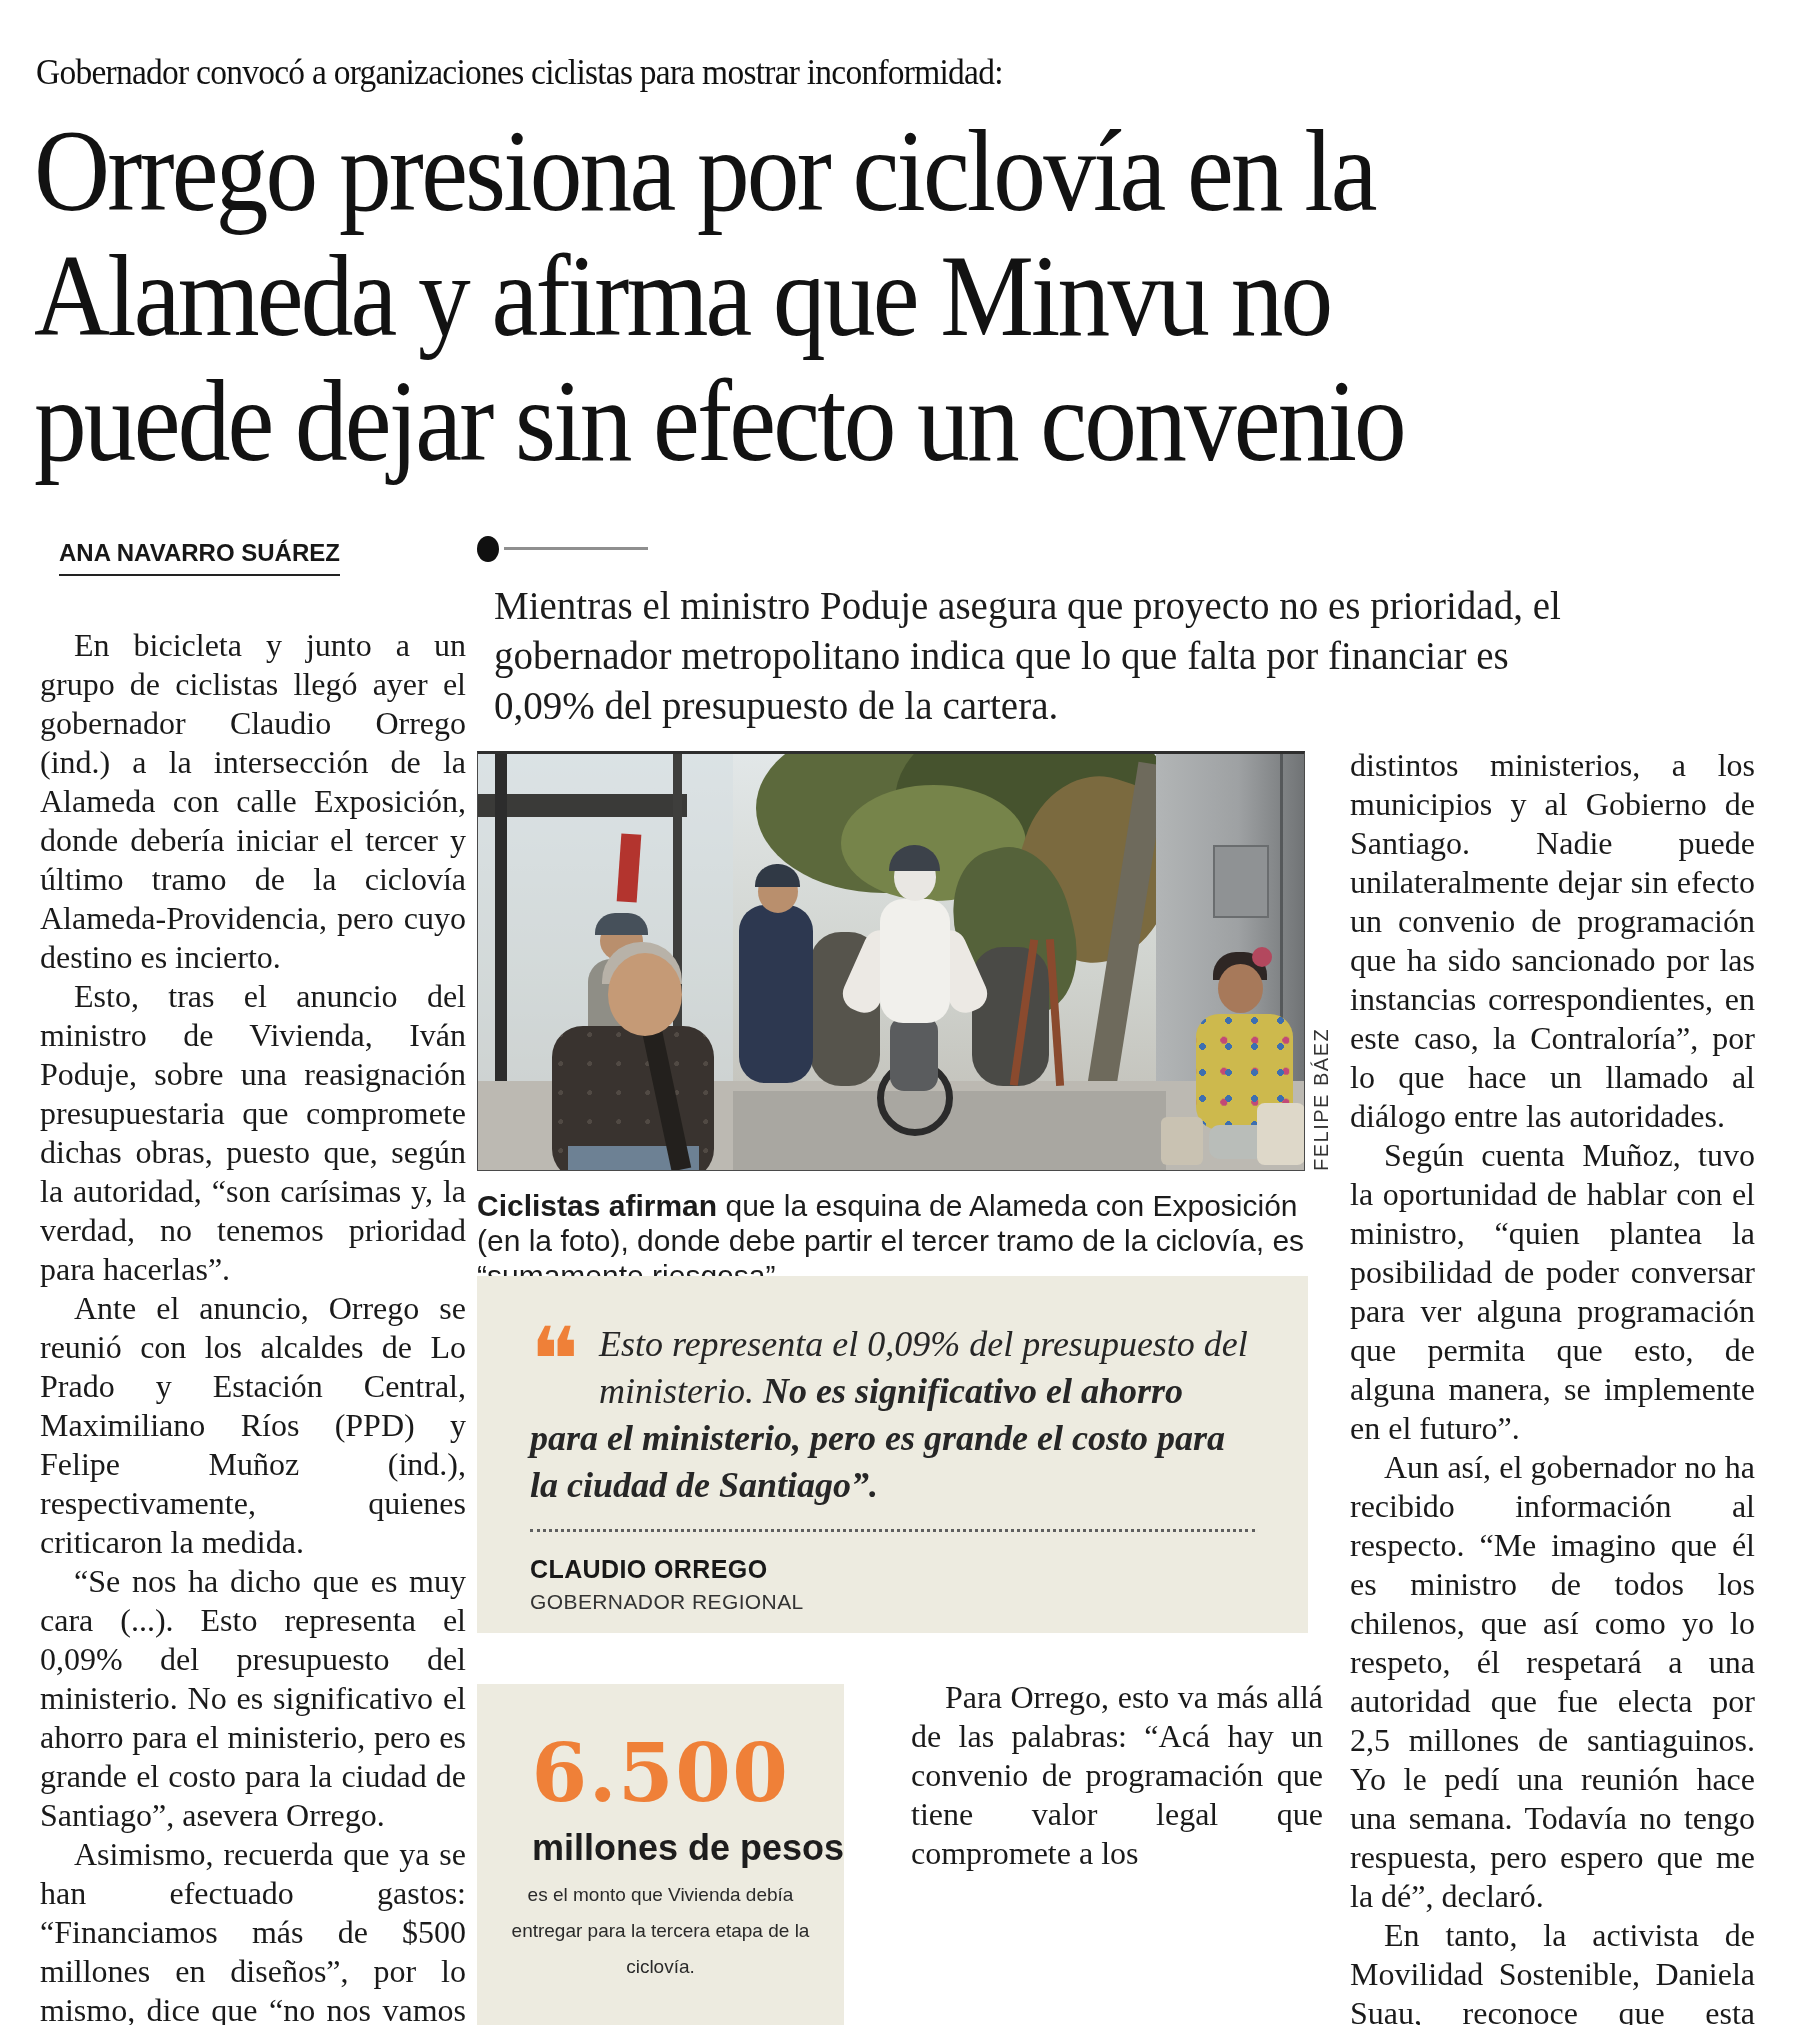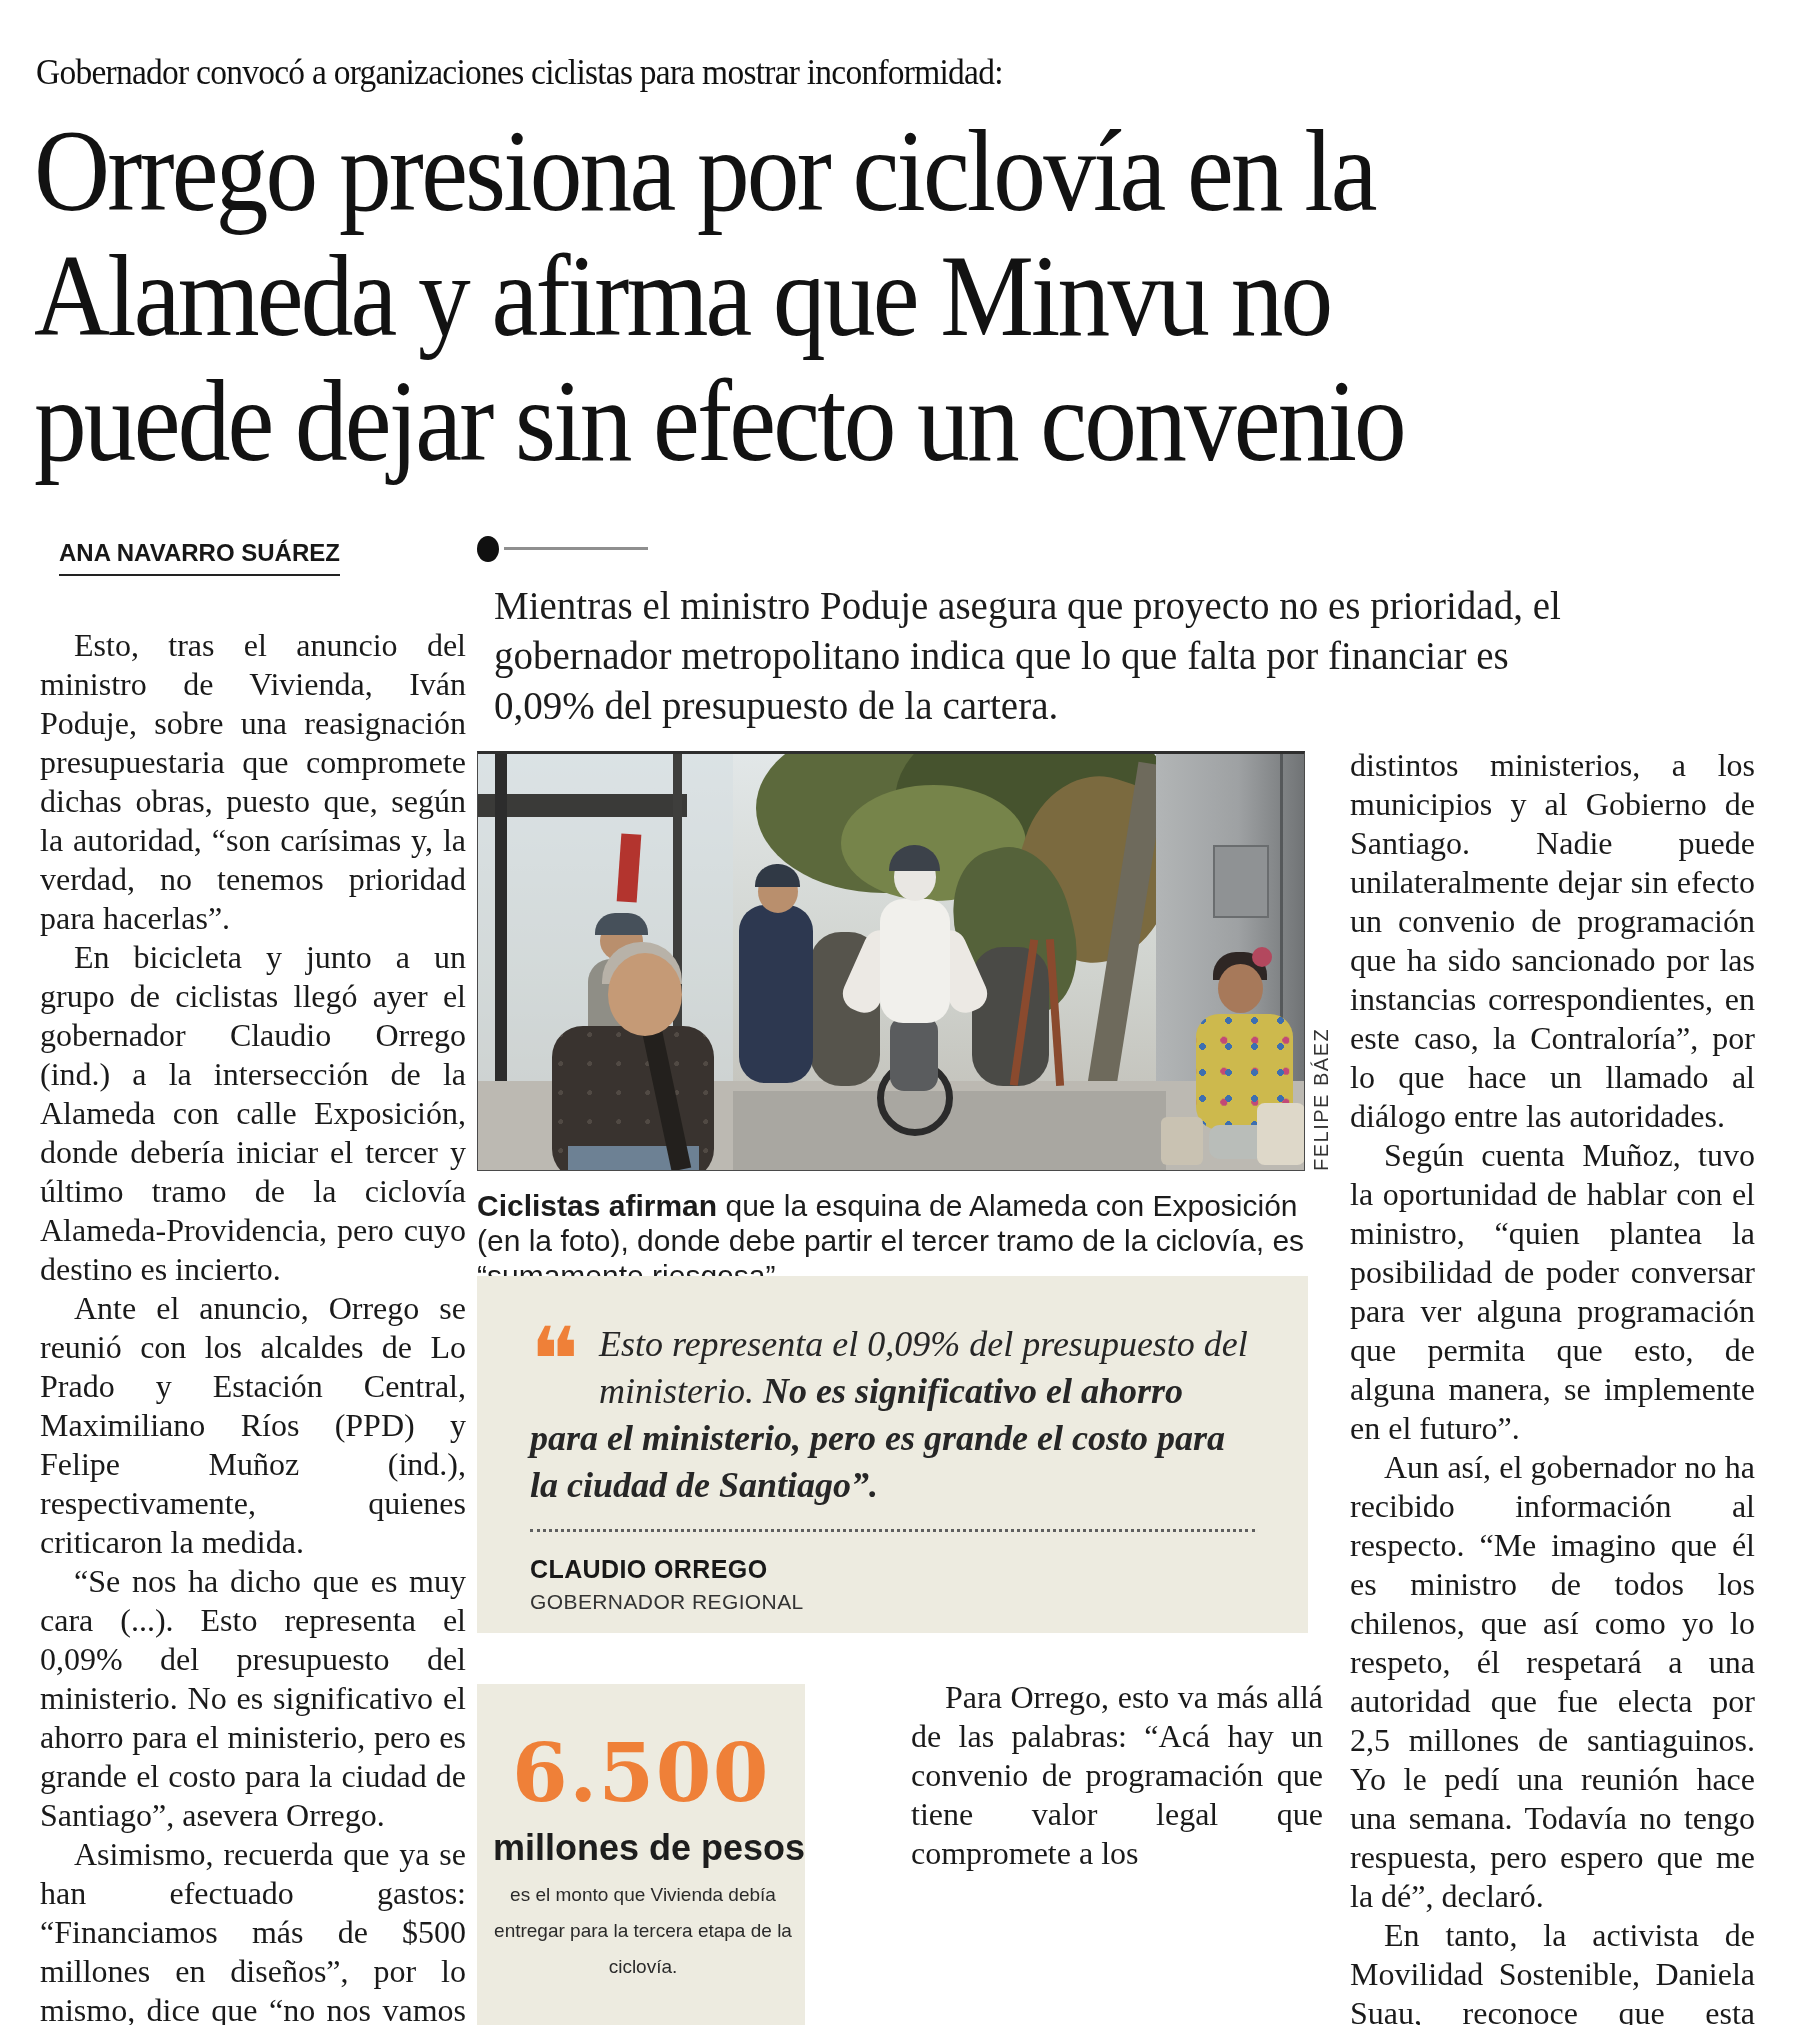--- a/index.html
+++ b/index.html
@@ -134,21 +134,21 @@
   .q-author{
     font-family:"Liberation Sans", sans-serif;font-weight:bold;
     font-size:25px;color:#181818;margin-top:23px;letter-spacing:0.4px;
   }
   .q-role{
     font-family:"Liberation Sans", sans-serif;font-size:21px;color:#333;margin-top:6.2px;letter-spacing:0.4px;
   }
 
   
   .statbox{
-    position:absolute;left:477px;top:1684px;width:328px;height:341px;
+    position:absolute;left:477px;top:1684px;width:367px;height:341px;
     background:#edebe0;text-align:center;box-sizing:border-box;padding-top:49px;
   }
   .stat-number{
     font-family:"DejaVu Serif", serif;font-weight:bold;
     font-size:80px;line-height:80px;color:#ef8038;letter-spacing:1.5px;
   }
   .stat-unit{
     font-family:"Liberation Sans", sans-serif;font-weight:bold;
     font-size:36px;line-height:42px;color:#1d1d1d;margin-top:14px;text-align:right;
   }
@@ -168,22 +168,22 @@
     <div class="hl-line">Alameda y afirma que Minvu no</div>
     <div class="hl-line">puede dejar sin efecto un convenio</div>
   </div>
   <div class="byline">ANA NAVARRO SUÁREZ</div>
 
   <div class="deck-bullet"></div>
   <div class="deck-rule"></div>
   <div class="deck">Mientras el ministro Poduje asegura que proyecto no es prioridad, el gobernador metropolitano indica que lo que falta por financiar es 0,09% del presupuesto de la cartera.</div>
 
   <div class="col col-left">
+    <p>En bicicleta y junto a un grupo de ciclistas llegó ayer el gobernador Claudio Orrego (ind.) a la intersección de la Alameda con calle Exposición, donde debería iniciar el tercer y último tramo de la ciclovía Alameda-Providencia, pero cuyo destino es incierto.</p>
     <p>Esto, tras el anuncio del ministro de Vivienda, Iván Poduje, sobre una reasignación presupuestaria que compromete dichas obras, puesto que, según la autoridad, “son carísimas y, la verdad, no tenemos prioridad para hacerlas”.</p>
-    <p>En bicicleta y junto a un grupo de ciclistas llegó ayer el gobernador Claudio Orrego (ind.) a la intersección de la Alameda con calle Exposición, donde debería iniciar el tercer y último tramo de la ciclovía Alameda-Providencia, pero cuyo destino es incierto.</p>
     <p>Ante el anuncio, Orrego se reunió con los alcaldes de Lo Prado y Estación Central, Maximiliano Ríos (PPD) y Felipe Muñoz (ind.), respectivamente, quienes criticaron la medida.</p>
     <p>“Se nos ha dicho que es muy cara (...). Esto representa el 0,09% del presupuesto del ministerio. No es significativo el ahorro para el ministerio, pero es grande el costo para la ciudad de Santiago”, asevera Orrego.</p>
     <p>Asimismo, recuerda que ya se han efectuado gastos: “Financiamos más de $500 millones en diseños”, por lo mismo, dice que “no nos vamos a ahorrar tanta plata y sí vamos a malgastar lo que ya invertimos”.</p>
 
   </div>
 
   <div class="photo">
     <div class="ph-shelter-glass"></div>
     <div class="ph-roof"></div>
     <div class="ph-post1"></div>

